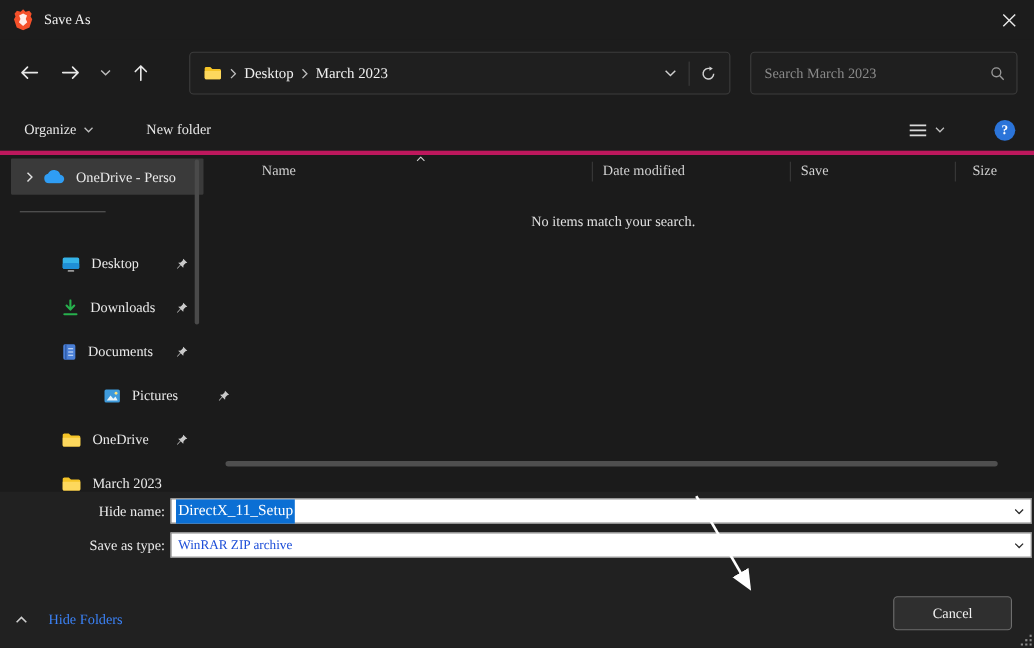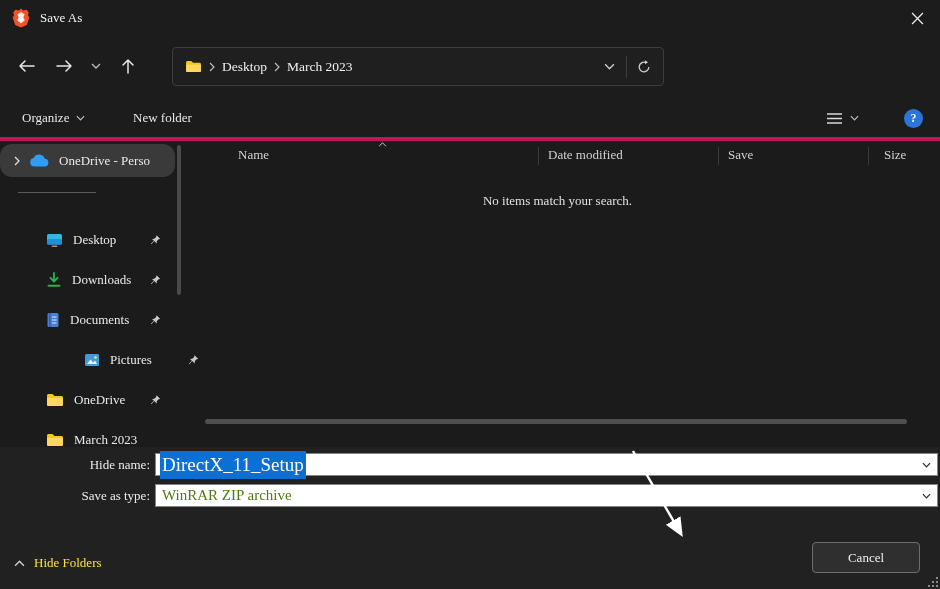--- a/index.html
+++ b/index.html
@@ -37,44 +37,44 @@
   .tool-btn { position:absolute; top:0; height:44px; display:flex; align-items:center; gap:7px; background:none; border:none; color:#e8e8e8; font-size:13px; cursor:pointer; padding:0 6px; }
   .organize { left:16px; }
   .newfolder { left:127px; }
   .view-btn { left:820px; }
   .help-btn { left:898px; }
   .help-circle { width:19px; height:19px; border-radius:50%; background:#2b74d9; color:#fff; font-size:12px; font-weight:bold; display:flex; align-items:center; justify-content:center; }
 
   
   .content { position:absolute; left:0; top:141px; width:100%; height:306px; background:#1b1b1b; overflow:hidden; }
   .sidebar { position:absolute; left:0; top:0; width:184px; height:100%; }
-  .side-item { position:absolute; left:0; width:175px; height:32px; display:flex; align-items:center; padding-left:46px; cursor:pointer; border-radius:12px; }
+  .side-item { position:absolute; left:10px; width:175px; height:32px; display:flex; align-items:center; padding-left:46px; cursor:pointer; border-radius:1px; }
   .side-item.root { padding-left:14px; height:33px; background:#3a3a3a; }
   .side-item .sicon { margin-right:10px; display:flex; align-items:center; flex:none; }
   .side-item .slabel { white-space:nowrap; overflow:hidden; color:#eaeaea; font-size:13px; }
   .side-item .expand { margin-right:9px; display:flex; align-items:center; color:#e0e0e0; }
   .side-item .pin { position:absolute; right:14px; top:50%; transform:translateY(-50%); }
   .side-divider { position:absolute; left:18px; top:51px; width:78px; height:1px; background:#5a5a5a; }
   .side-scrollbar { position:absolute; left:177px; top:4px; width:4px; height:150px; background:#4a4a4a; border-radius:2px; cursor:pointer; }
 
   .filelist { position:absolute; left:185px; top:0; right:0; height:100%; }
   .col-header { position:absolute; top:6px; color:#d2d2d2; font-size:13px; cursor:pointer; white-space:nowrap; }
   .sort-caret { position:absolute; left:193px; top:1px; color:#cfcfcf; }
   .col-sep { position:absolute; top:6px; width:1px; height:18px; background:#3a3a3a; }
   .empty-msg { position:absolute; left:0; right:10px; top:52px; text-align:center; color:#e0e0e0; font-size:13px; }
   .h-scrollbar { position:absolute; left:20px; top:278px; width:702px; height:5px; background:#4f4f4f; border-radius:3px; cursor:pointer; }
 
   
   .bottom { position:absolute; left:0; top:447px; width:100%; height:142px; background:#212121; }
   .flabel { position:absolute; left:0; width:150px; text-align:right; color:#ececec; font-size:13px; }
   .combo { position:absolute; left:155px; width:783px; height:23px; background:#fff; border:1px solid #858585; display:flex; align-items:center; padding-left:4px; cursor:text; }
-  .combo .sel { background:#0b6fd4; color:#fff; padding:3px 2px; font-size:19px; }
-  .combo .plain { color:#4d7c0f; font-size:15px; padding-left:2px;text-align:right; }
+  .combo .sel { background:#0b6fd4; color:#fff; padding:3px 2px; font-size:14px; }
+  .combo .plain { color:#1d4ed8; font-size:12px; padding-left:2px;text-align:right; }
   .combo-chev { position:absolute; right:1px; top:1px; bottom:1px; width:20px; display:flex; align-items:center; justify-content:center; color:#2b2b2b; background:#fff; cursor:pointer; }
-  .hide-folders { position:absolute; left:14px; top:104px; height:24px; display:flex; align-items:center; gap:9px; background:none; border:none; color:#fde047; font-size:13px; cursor:pointer; }
+  .hide-folders { position:absolute; left:14px; top:104px; height:24px; display:flex; align-items:center; gap:19px; background:none; border:none; color:#3b82f6; font-size:13px; cursor:pointer; }
   .btn { position:absolute; top:95px; width:108px; height:31px; background:#2f2f2f; border-radius:4px; color:#f0f0f0; font-size:13px; display:flex; align-items:center; justify-content:center; cursor:pointer; }
   .btn.save { left:688px; border:1px solid #c9c9c9; }
   .btn.cancel { left:812px; border:1px solid #6e6e6e; }
 
   
   .arrow-overlay { position:absolute; left:0; top:0; pointer-events:none; z-index:50; }
   .resize-grip { position:absolute; right:2px; bottom:2px; cursor:nwse-resize; }
 </style>
 </head>
 <body>
@@ -161,20 +161,29 @@
       <button class="addr-btn">
         <span>
           <svg width="14" height="14" viewBox="0 0 16 16">
               <path d="M13.5 8 A5.5 5.5 0 1 1 9.6 2.75" fill="none" stroke="#d0d0d0" stroke-width="1.5"></path>
               <path d="M9 0.4 L12.6 2.6 L9.2 4.9 Z" fill="#d0d0d0"></path>
             </svg>
         </span>
       </button>
     </div>
 
+    <div class="searchbox">
+      <input type="text" placeholder="Search March 2023" style="">
+      <span>
+        <svg width="14" height="14" viewBox="0 0 16 16">
+            <circle cx="6.6" cy="6.6" r="4.6" fill="none" stroke="#9a9a9a" stroke-width="1.4"></circle>
+            <line x1="10.2" y1="10.2" x2="14.2" y2="14.2" stroke="#9a9a9a" stroke-width="1.4"></line>
+          </svg>
+      </span>
+    </div>
   </div>
 
   <div class="toolbar">
     <button class="tool-btn organize">
       <span>Organize</span>
       <span>
         <svg width="9" height="6" viewBox="0 0 10 6">
             <polyline points="1,1 5,5 9,1" fill="none" stroke="#bdbdbd" stroke-width="1.3"></polyline>
           </svg>
       </span>

